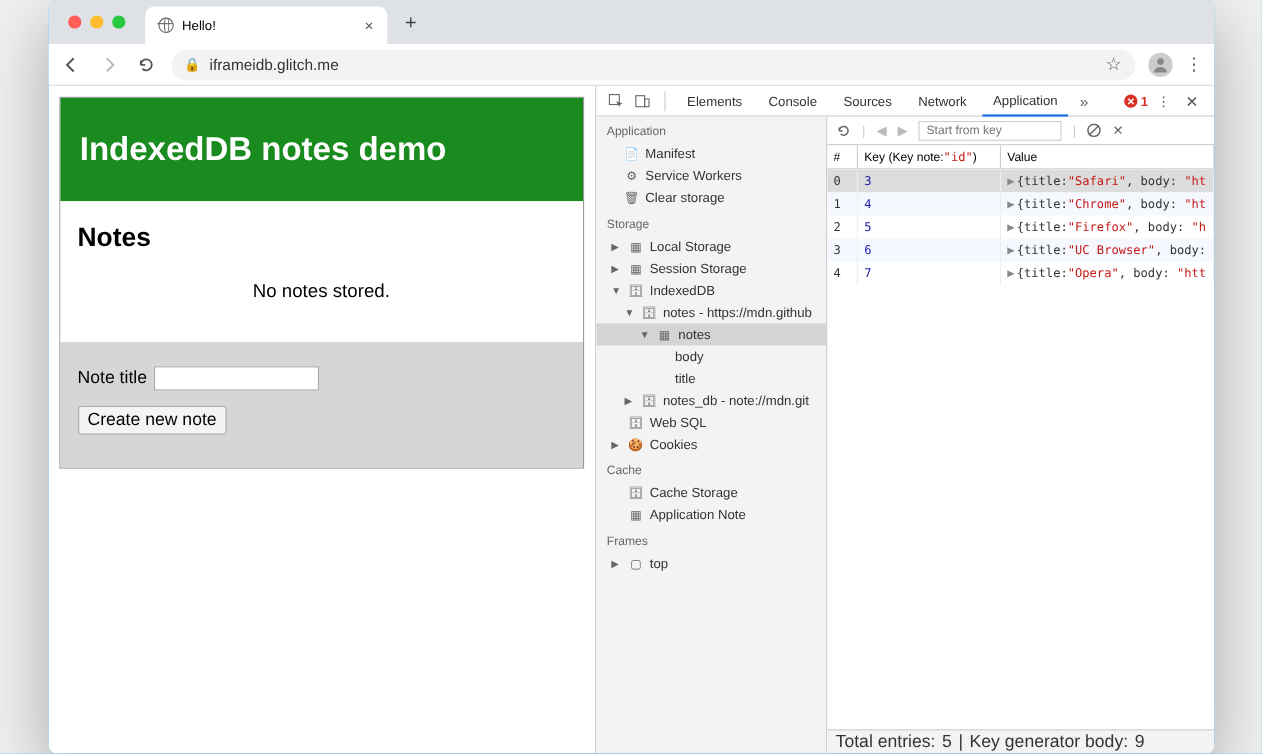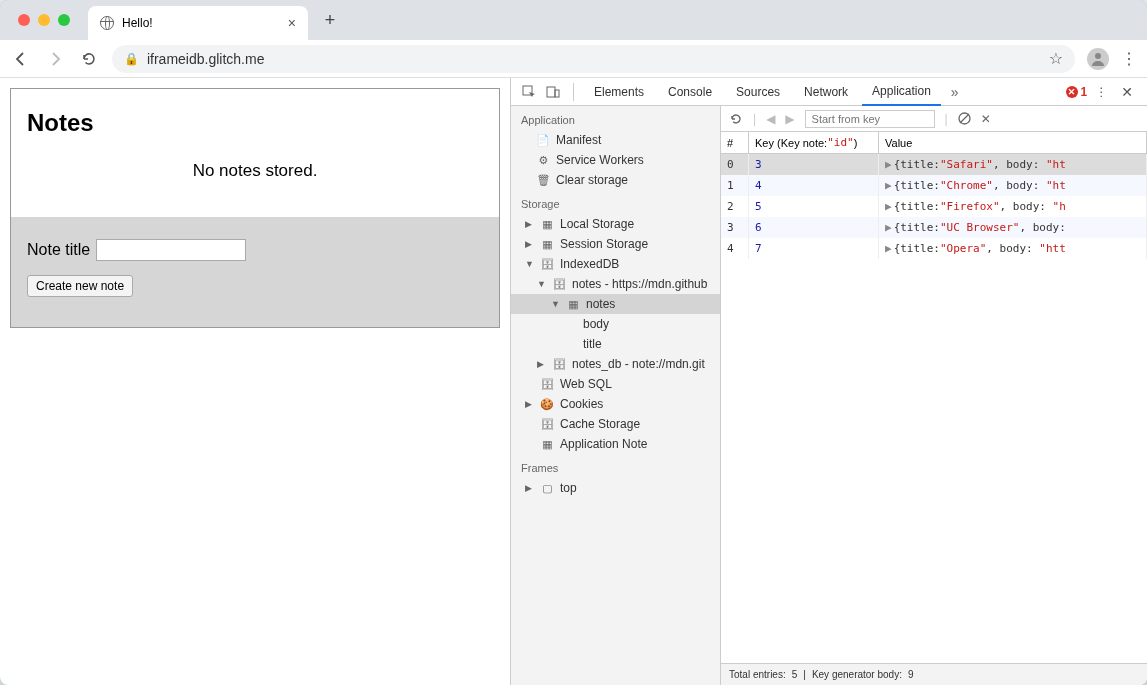--- a/index.html
+++ b/index.html
@@ -1,17 +1,17 @@
 <!DOCTYPE html>
 <html><head>
 <meta charset="utf-8">
 <style>
 * { box-sizing: border-box; margin: 0; padding: 0; }
 body { font-family: -apple-system, BlinkMacSystemFont, "Segoe UI", Arial, sans-serif; font-size: 12px; background: #f0f0f0; }
-.window { width: 1147px; height: 685px; background: #7dd3fc; border-radius: 8px; box-shadow: 0 20px 60px rgba(0,0,0,0.3); overflow: hidden; display: flex; flex-direction: column; position: relative; margin: 0 auto; justify-content: center; }
+.window { width: 1060px; height: 685px; background: #7dd3fc; border-radius: 8px; box-shadow: 0 20px 60px rgba(0,0,0,0.3); overflow: hidden; display: flex; flex-direction: column; position: relative; margin: 0 auto; justify-content: center; }
 .chrome-tabs { height: 40px; background: #dee1e6; display: flex; align-items: center; padding: 0 10px; }
 .traffic { display: flex; gap: 8px; padding: 0 8px; }
 .tl { width: 12px; height: 12px; border-radius: 50%; }
 .tl.r { background: #ff5f57; } .tl.y { background: #febc2e; } .tl.g { background: #28c840; }
 .tab { display: flex; align-items: center; background: #fff; height: 34px; margin-top: 6px; border-radius: 8px 8px 0 0; padding: 0 12px; min-width: 220px; gap: 8px; margin-left: 10px; }
 .tab .globe { width: 14px; height: 14px; border: 1.5px solid #666; border-radius: 50%; position: relative; display: inline-block; }
 .tab .globe:before { content:""; position:absolute; left:4px; top:-1.5px; width:3px; height:14px; border:1.5px solid #666; border-radius:50%; border-top:0; border-bottom:0;}
 .tab .globe:after { content:""; position:absolute; top:4px; left:-1.5px; height:3px; width:14px; border-top:1.5px solid #666;}
 .tab .close { margin-left: auto; color: #555; font-size: 14px; }
 .newtab { width: 28px; height: 28px; display: flex; align-items: center; justify-content: center; color: #444; font-size: 18px; margin-left: 8px; border-radius: 50%; }
@@ -28,21 +28,21 @@
 .pagebox { border: 1px solid #999; margin: 6px; }
 .header-green { background: #198b1f; color: #fff; padding: 30px 18px; }
 .header-green h1 { font-size: 30px; font-weight: 800; font-family: Arial, sans-serif; }
 .section-notes { padding: 20px 16px 30px; background: #fff; }
 .section-notes h2 { font-size: 24px; font-weight: 800; margin-bottom: 18px; }
 .no-notes { text-align: center; font-size: 17px; padding: 6px 0; }
 .section-enter { background: #d6d6d6; padding: 22px 16px 30px; }
 .section-enter h2 { font-size: 22px; font-weight: 700; margin-bottom: 18px; }
 .frow { display: flex; align-items: center; gap: 6px; margin-bottom: 8px; font-size: 16px; }
 .frow input { height: 22px; width: 150px; border: 1px solid #aaa; background: #fff; padding: 0 4px; }
-.createbtn { background: #f4f4f4; border: 1px solid #aaa; border-radius: 3px; padding: 3px 8px; font-size: 12px; margin-top: 6px; }
+.createbtn { background: #f4f4f4; border: 1px solid #aaa; border-radius: 3px; padding: 3px 8px; font-size: 16px; margin-top: 6px; }
 .devtools { flex: 1; display: flex; flex-direction: column; border-left: 1px solid #ccc; background: #fff; }
 .dt-tabs { height: 28px; border-bottom: 1px solid #ccc; display: flex; align-items: center; padding: 0 8px; gap: 4px; font-size: 12px; color: #333; }
 .dt-tabs .iconbtn { width: 20px; height: 20px; display: flex; align-items: center; justify-content: center; color: #666; }
 .dt-tabs .sep { width: 1px; height: 18px; background: #ccc; margin: 0 6px; }
 .dt-tabs .dtab { padding: 0 10px; height: 28px; display: flex; align-items: center; cursor: pointer; }
 .dt-tabs .dtab.active { color: #333; border-bottom: 2px solid #1a73e8; margin-bottom: -1px; font-weight: 500; }
 .dt-tabs .more { color: #666; font-size: 14px; padding: 0 6px; }
 .dt-tabs .errbadge { color: #d93025; font-weight: 600; display: flex; align-items: center; gap: 3px; }
 .dt-tabs .errbadge .ecirc { width: 12px; height: 12px; border-radius: 50%; background: #d93025; color: #fff; font-size: 9px; display: flex; align-items: center; justify-content: center; }
 .dt-tabs .vkebab { color: #555; padding: 0 4px; }
@@ -64,21 +64,21 @@
 .dp-head .hcell { border-right: 1px solid #ccc; padding: 3px 6px; display: flex; align-items: center; }
 .dp-head .hnum { width: 28px; } .dp-head .hkey { width: 130px; } .dp-head .hval { flex: 1; }
 .dp-rows { flex: 1; overflow: auto; font-family: Menlo, monospace; font-size: 11px; }
 .dp-row { display: flex; height: 21px; align-items: stretch; }
 .dp-row:nth-child(even) { background: #f5f9ff; }
 .dp-row.selected { background: #dcdcdc; }
 .dp-row .rcell { border-right: 1px solid #eee; padding: 2px 6px; display: flex; align-items: center; overflow: hidden; white-space: nowrap; }
 .dp-row .rnum { width: 28px; color: #333; } .dp-row .rkey { width: 130px; color: #1a1aa6; } .dp-row .rval { flex: 1; }
 .rval .tri2 { color: #888; margin-right: 2px; }
 .rval .brace { color: #333; } .rval .str { color: #c41a16; } .rval .plain { color: #333; }
-.dp-status { height: 22px; border-top: 1px solid #ccc; padding: 0 8px; display: flex; align-items: center; font-size: 10px; color: #333; background: #f3f3f3; gap: 6px; }
+.dp-status { height: 22px; border-top: 1px solid #ccc; padding: 0 8px; display: flex; align-items: center; font-size: 16px; color: #333; background: #f3f3f3; gap: 6px; }
 svg { display: block; }
 </style>
 </head>
 <body>
 
 <div class="window">
 
   <div class="chrome-tabs">
     <div class="traffic">
       <div class="tl r"></div>
@@ -120,20 +120,23 @@
           <path d="M2 15c0-3 3-5 6-5s6 2 6 5" fill="#888"></path>
         </svg>
       </div>
     <div class="kebab">⋮</div>
   </div>
 
   <div class="content">
 
     <div class="page">
       <div class="pagebox">
+        <div class="header-green">
+          <h1>IndexedDB notes demo</h1>
+        </div>
         <div class="section-notes">
           <h2>Notes</h2>
           <div class="no-notes">No notes stored.</div>
         </div>
         <div class="section-enter">
           <div class="frow">
             <span>Note title</span>
             <input style="">
           </div>
           <button class="createbtn">Create new note</button>
@@ -228,20 +231,21 @@
               <span class="tri" style="visibility:hidden">▶</span>
               <span class="sb-icon">🗄</span>
               <span>Web SQL</span>
             </div>
           <div class="sb-item">
               <span class="tri">▶</span>
               <span class="sb-icon">🍪</span>
               <span>Cookies</span>
             </div>
 
+          <div class="sb-head">Cache</div>
           <div class="sb-item">
               <span class="tri" style="visibility:hidden">▶</span>
               <span class="sb-icon">🗄</span>
               <span>Cache Storage</span>
             </div>
           <div class="sb-item">
               <span class="tri" style="visibility:hidden">▶</span>
               <span class="sb-icon">▦</span>
               <span>Application Note</span>
             </div>

